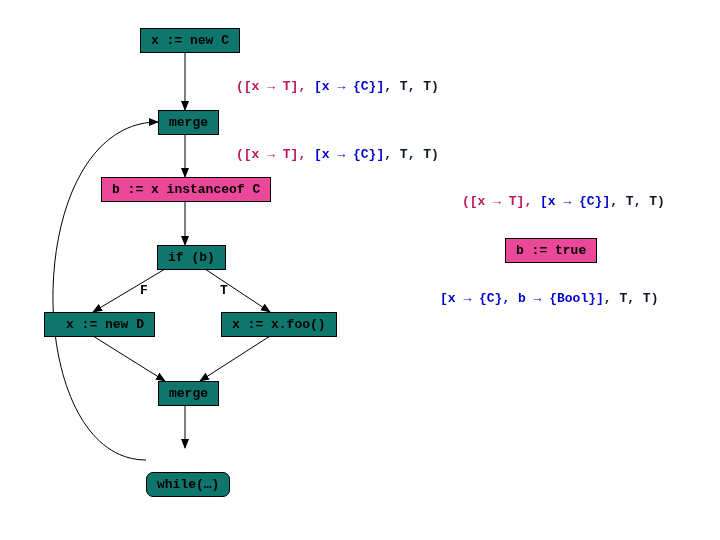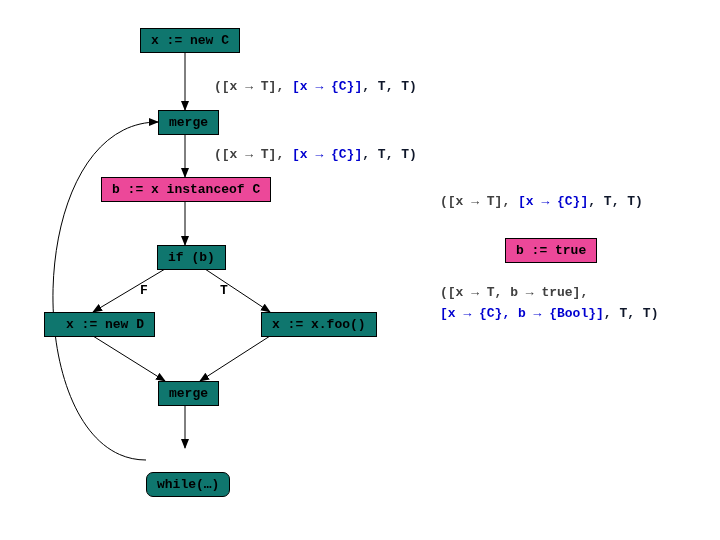--- a/index.html
+++ b/index.html
@@ -19,21 +19,21 @@
     padding: 4px 10px;
     background: #0f766e;
     white-space: nowrap;
     text-align: center;
   }
   .green { background: #ec4899; }
   .annot {
     position: absolute;
     white-space: nowrap;
   }
-  .red { color: #404040; }
+  .red { color: #be185d; margin-left: 22px; }
   .blue { color: #0000d0; margin-top: 22px; }
   .green-t { color: #0f172a; }
   svg.edges {
     position: absolute;
     left: 0; top: 0;
     width: 720px; height: 540px;
     pointer-events: none;
   }
   .ft-label {
     position: absolute;
@@ -67,36 +67,35 @@
   <path d="M185,405 L185,448" stroke="#000" fill="none" marker-end="url(#arrow)"></path>
 
   <path d="M146,460 C20,460 20,122 158,122" stroke="#000" fill="none" marker-end="url(#arrow)"></path>
 </svg>
 
 <div class="node" style="left:140px; top:28px;">x := new C</div>
 <div class="node" style="left:158px; top:110px;">merge</div>
 <div class="node green" style="left:101px; top:177px;">b := x instanceof C</div>
 <div class="node" style="left:157px; top:245px;">if (b)</div>
 <div class="node" style="left:44px; top:312px;padding-left:21px;">x := new D</div>
-<div class="node" style="left:221px; top:312px;margin-left:40px;">x := x.foo()</div>
+<div class="node" style="left:221px; top:312px;">x := x.foo()</div>
 <div class="node" style="left:158px; top:381px;">merge</div>
 <div class="node" style="left:146px; top:472px;border-radius:7px;">while(…)</div>
 <div class="node green" style="left:505px; top:238px;">b := true</div>
 
 <div class="ft-label" style="left:140px; top:283px;">F</div>
 <div class="ft-label" style="left:220px; top:283px;">T</div>
 
 <div class="annot" style="left:214px; top:79px;">
   <span class="red">([x → T], </span><span class="blue">[x → {C}]</span><span class="green-t">, T, T)</span>
 </div>
 
 <div class="annot" style="left:214px; top:147px;">
   <span class="red">([x → T], </span><span class="blue">[x → {C}]</span><span class="green-t">, T, T)</span>
 </div>
 
 <div class="annot" style="left:440px; top:194px;">
   <span class="red">([x → T], </span><span class="blue">[x → {C}]</span><span class="green-t">, T, T)</span>
 </div>
 
 <div class="annot" style="left:440px; top:285px;">
-  <div><span class="red">([x → T,   b → true], </span></div>
   <div style="margin-top:6px;"><span class="blue"> [x → {C}, b → {Bool}]</span><span class="green-t">, T, T)</span></div>
 </div>
 
 </body></html>

